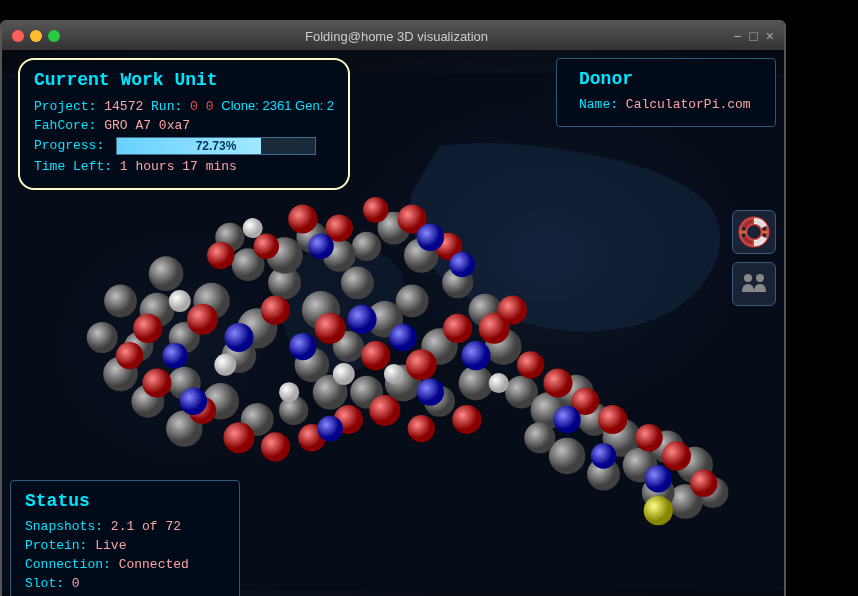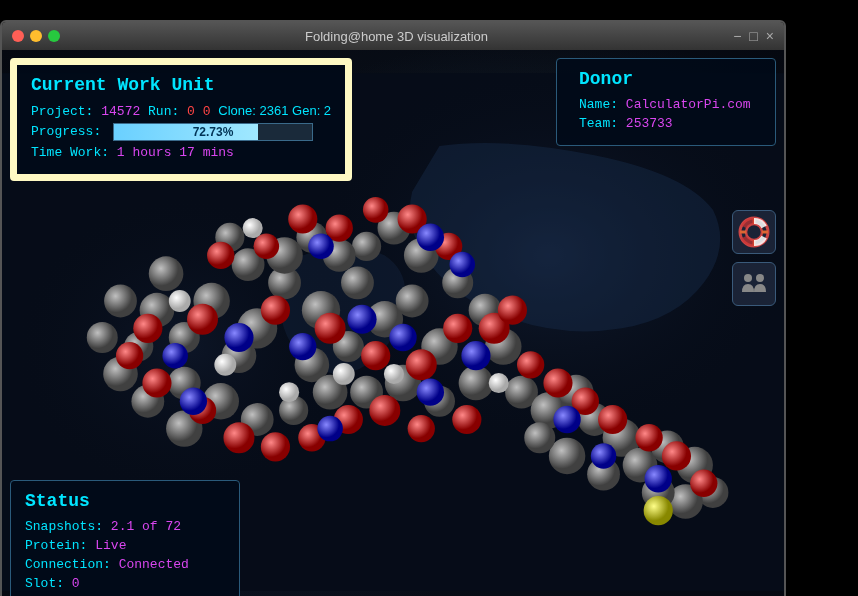--- a/index.html
+++ b/index.html
@@ -86,24 +86,24 @@
         radial-gradient(ellipse at 30% 60%, #1a2a4a 0%, transparent 50%),
         radial-gradient(ellipse at 70% 40%, #1a2a3a 0%, transparent 50%),
         radial-gradient(ellipse at 50% 50%, #0d1520 0%, #050810 100%);
       overflow: hidden;
     }
 
     
     .info-panel-top-left {
       position: absolute;
       top: 8px;
-      left: 8px;
+      left: 16px;
       background: rgba(0, 10, 25, 0.82);
-      border: 7px solid #fef9c3;
-      border-radius: 4px;
+      border: 2px solid #fef9c3;
+      border-radius: 16px;
       padding: 10px 14px;
       color: #00e5ff;
       min-width: 310px;
       z-index: 10;
     }
 
     .info-panel-top-right {
       position: absolute;
       top: 8px;
       right: 8px;
@@ -143,21 +143,21 @@
       color: #00e5ff;
       font-family: 'Courier New', monospace;
       white-space: nowrap;
     }
 
     .info-label {
       color: #00e5ff;
     }
 
     .info-value {
-      color: #d946ef;
+      color: #fca5a5;
     }
 
     .info-value-red {
       color: #ff4444;
     }
 
     .progress-bar-container {
       display: inline-block;
       background: #1a2a3a;
       border: 1px solid #3a6a8a;
@@ -403,45 +403,45 @@
 
       <div class="info-row">
         <span class="info-label">Project:</span>
         <span class="info-value"> <span>14572</span></span>
         <span class="info-label"> <span>Run:</span></span>
         <span class="info-value-red">0</span>
         <span style="color:#00e5ff;font-size:13px;font-family:'Courier New',monospace;"> </span><span class="info-value-red">0</span>
         <span style="color:#00e5ff;font-size:13px;font-family:Liberation Sans, sans-serif;">  Clone: 2361 Gen: 2</span>
       </div>
 
+      <div class="info-row">
+        <span class="info-label">FahCore:</span>
+        <span class="info-value"> <span>GRO A7 0xa7</span></span>
+      </div>
 
       <div class="info-row">
         <span class="info-label">Progress:</span>
         <span style="margin-left:4px;"></span>
         <span class="progress-bar-container">
           <div class="progress-bar-fill" style="width:72.73%;"></div>
           <div class="progress-bar-text">72.73%</div>
         </span>
       </div>
 
       <div class="info-row">
-        <span class="info-label">Time Work:</span>
+        <span class="info-label">Time Left:</span>
         <span class="info-value"> <span>1 hours 17 mins</span></span>
       </div>
     </div>
 
     <div class="info-panel-top-right">
       <div class="panel-title">Donor</div>
       <div class="info-row">
         <span class="info-label">Name:</span>
         <span class="info-value"> <span>CalculatorPi.com</span></span>
-      </div>
-      <div class="info-row">
-        <span class="info-label">Team:</span>
-        <span class="info-value"> <span>253733</span></span>
       </div>
     </div>
 
     <div class="side-icons">
       <div class="icon-btn">
         <svg width="32" height="32" viewBox="0 0 32 32" xmlns="http://www.w3.org/2000/svg">
           <circle cx="16" cy="16" r="14" fill="none" stroke="#cc4444" stroke-width="3"></circle>
           <circle cx="16" cy="16" r="8" fill="none" stroke="#cc4444" stroke-width="2.5"></circle>
           <line x1="16" y1="2" x2="16" y2="8" stroke="#dd6633" stroke-width="3"></line>
           <line x1="16" y1="24" x2="16" y2="30" stroke="#dd6633" stroke-width="3"></line>

